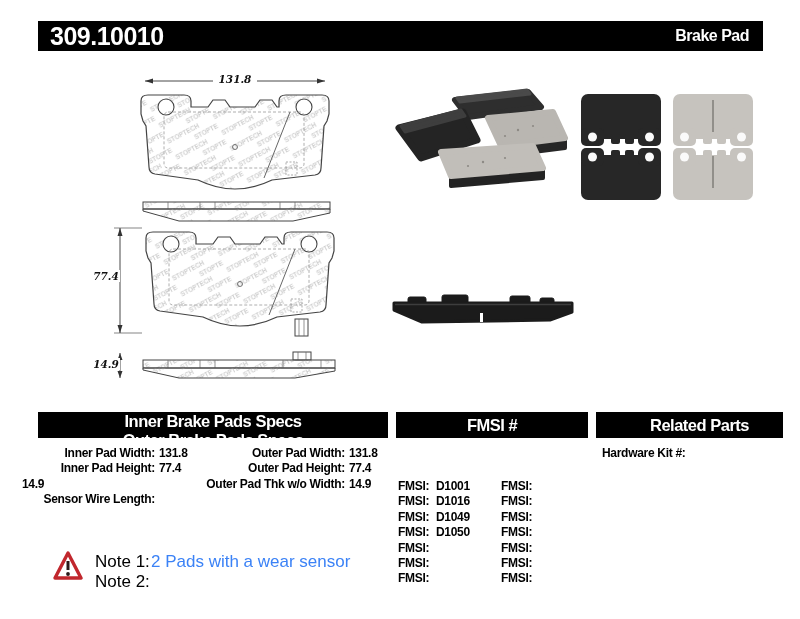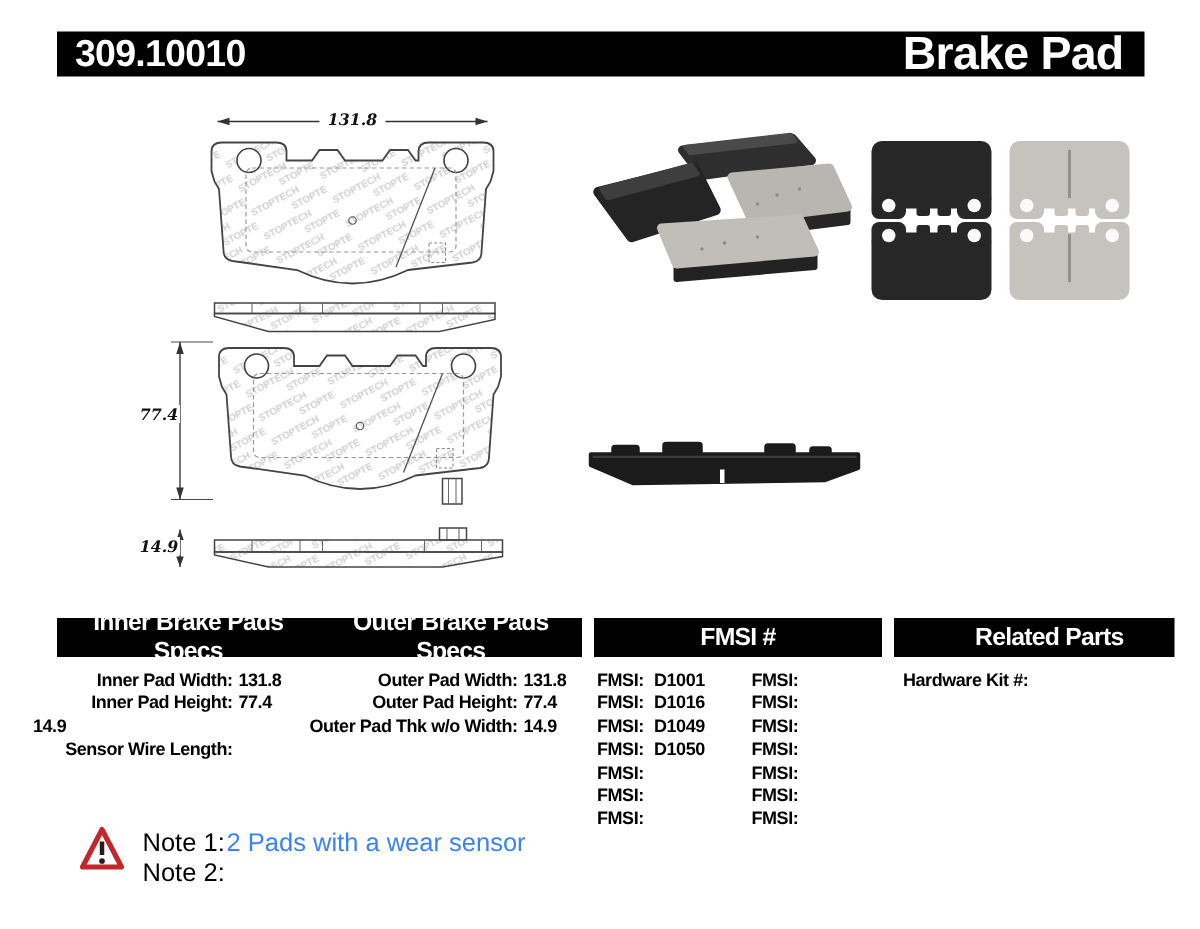--- a/index.html
+++ b/index.html
@@ -2,41 +2,41 @@
 <html><head>
 <meta charset="utf-8">
 <style>
   html,body{margin:0;padding:0;background:#fff;}
   #page{position:relative;width:800px;height:619px;background:#fff;overflow:hidden;
         font-family:"Liberation Sans",sans-serif;}
   
   .topbar{position:absolute;left:38px;top:21px;width:725px;height:30px;background:#000;
           color:#fff;display:flex;justify-content:space-between;align-items:center;gap:48px;}
   .topbar .pn{font-size:25px;font-weight:bold;letter-spacing:-0.5px;padding-left:12px;}
-  .topbar .pt{font-size:31px;font-weight:bold;letter-spacing:-0.5px;padding-right:14px;}
+  .topbar .pt{font-size:16px;font-weight:bold;letter-spacing:-0.5px;padding-right:14px;}
   
   .hdrbar{position:absolute;top:412px;height:26px;background:#000;color:#fff;
           display:flex;align-items:center;}
   .hdrbar .cell{flex:1;text-align:center;font-size:16.5px;font-weight:bold;letter-spacing:-0.5px;}
-  #bar-specs{left:38px;width:350px;}
+  #bar-specs{left:38px;width:350px;flex-direction:column;}
   #bar-fmsi{left:396px;width:192px;}
   #bar-related{left:596px;width:167px;padding-left:20px;}
   
   .speccol{position:absolute;top:446px;font-size:12px;font-weight:bold;color:#000;
            letter-spacing:-0.3px;}
   .specrow{display:flex;height:15.4px;line-height:15.4px;white-space:nowrap;}
   .specrow .lbl{text-align:right;}
   .specrow .val{text-align:left;padding-left:4px;}
   #col-inner{left:18px;width:177px;}
   #col-inner .lbl{width:137px;}
   #col-inner .val{width:36px;}
   #col-outer{left:205px;width:180px;}
   #col-outer .lbl{width:140px;}
   #col-outer .val{width:36px;}
-  #col-fmsi{left:398px;width:195px;}
+  #col-fmsi{left:398px;width:195px;margin-top:33px;}
   .fmsirow{display:flex;height:15.4px;line-height:15.4px;font-size:12px;font-weight:bold;}
   .fmsirow .fl{width:38px;}
   .fmsirow .fv{width:65px;}
   .fmsirow .fl2{width:38px;}
   .fmsirow .fv2{flex:1;}
   #col-related{left:602px;width:160px;}
   
   .note-line{position:absolute;left:95px;display:flex;font-size:17px;font-weight:normal;
              color:#000;white-space:nowrap;}
   .note-line .nl{width:50px;}

